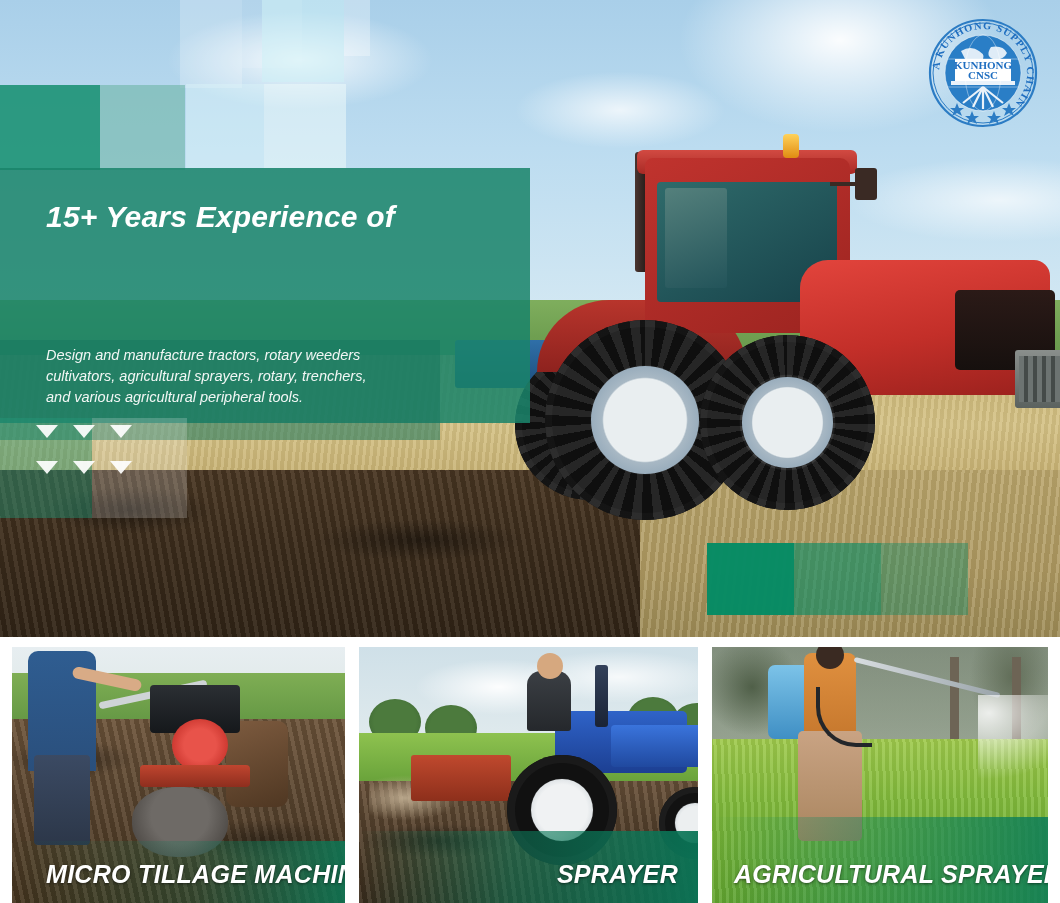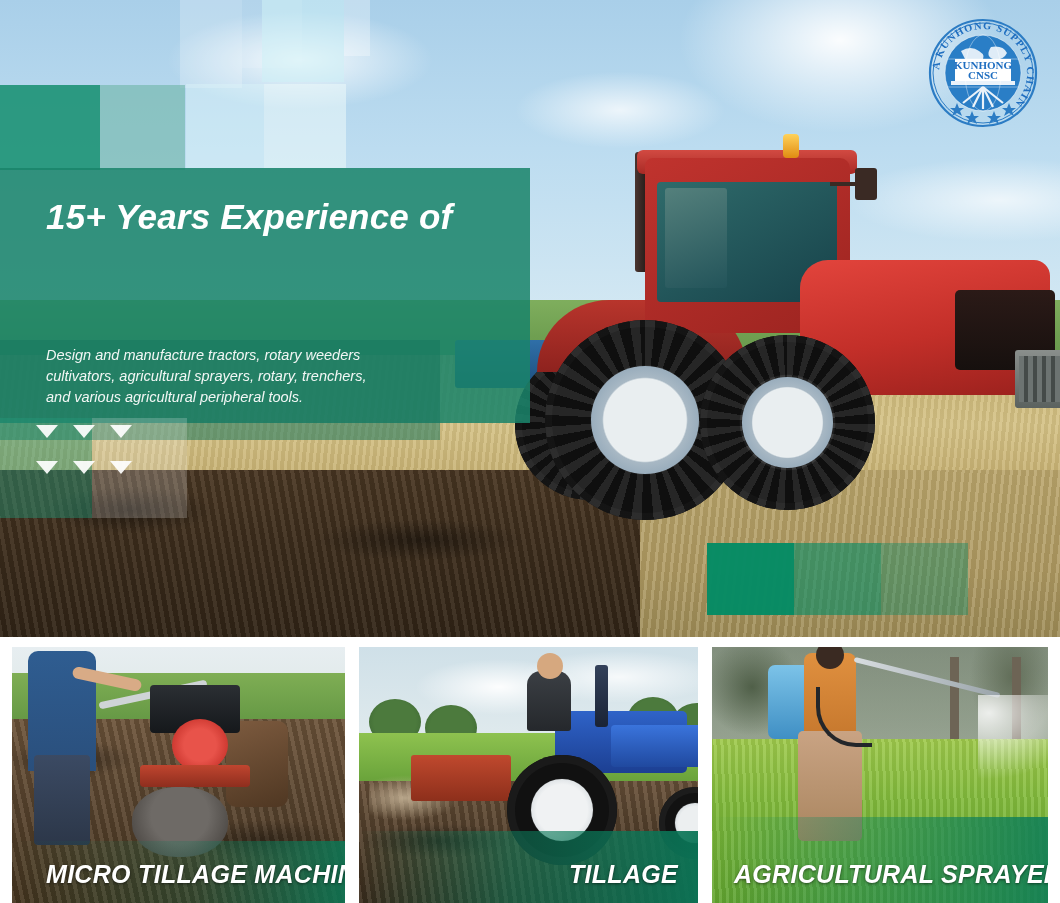--- a/index.html
+++ b/index.html
@@ -152,21 +152,21 @@
     position:absolute; left:0; top:85px; width:100px; height:85px;
     background:rgba(31,148,119,.92);
   }
   .green-block-left2 {
     position:absolute; left:100px; top:85px; width:85px; height:85px;
     background:rgba(120,186,178,.72);
   }
 
   .hero-copy { position:absolute; left:46px; top:196px; width:480px; }
   .headline {
-    font-size:35px; font-weight:bold; font-style:italic; color:#ffffff;
+    font-size:30px; font-weight:bold; font-style:italic; color:#ffffff;
     line-height:42px; letter-spacing:.2px;
   }
   .subcopy {
     position:absolute; left:46px; top:345px; width:420px;
     font-size:14.5px; font-style:italic; color:#f2f7f5; line-height:21px;
   }
 
   
   .arrows { position:absolute; left:36px; top:425px; width:110px; height:80px; }
   .arrow {
@@ -479,21 +479,21 @@
       <div class="c2-body"></div>
       <div class="c2-hood"></div>
       <div class="c2-stack"></div>
       <div class="c2-seatman"></div>
       <div class="c2-head"></div>
       <div class="c2-wheelbig"></div>
       <div class="c2-wheelsm"></div>
     </div>
     <div class="card-caption">
       <div class="cap-grad-left"></div>
-      <div class="cap-text cap2">TILLAGE</div>
+      <div class="cap-text cap2">SPRAYER</div>
     </div>
   </div>
 
   <div class="card card3">
     <div class="card-img">
       <div class="c3-bg"></div>
       <div class="c3-trees"></div>
       <div class="c3-trunk" style="left:238px;"></div>
       <div class="c3-trunk" style="left:300px;height:88px;"></div>
       <div class="c3-grass"></div>

